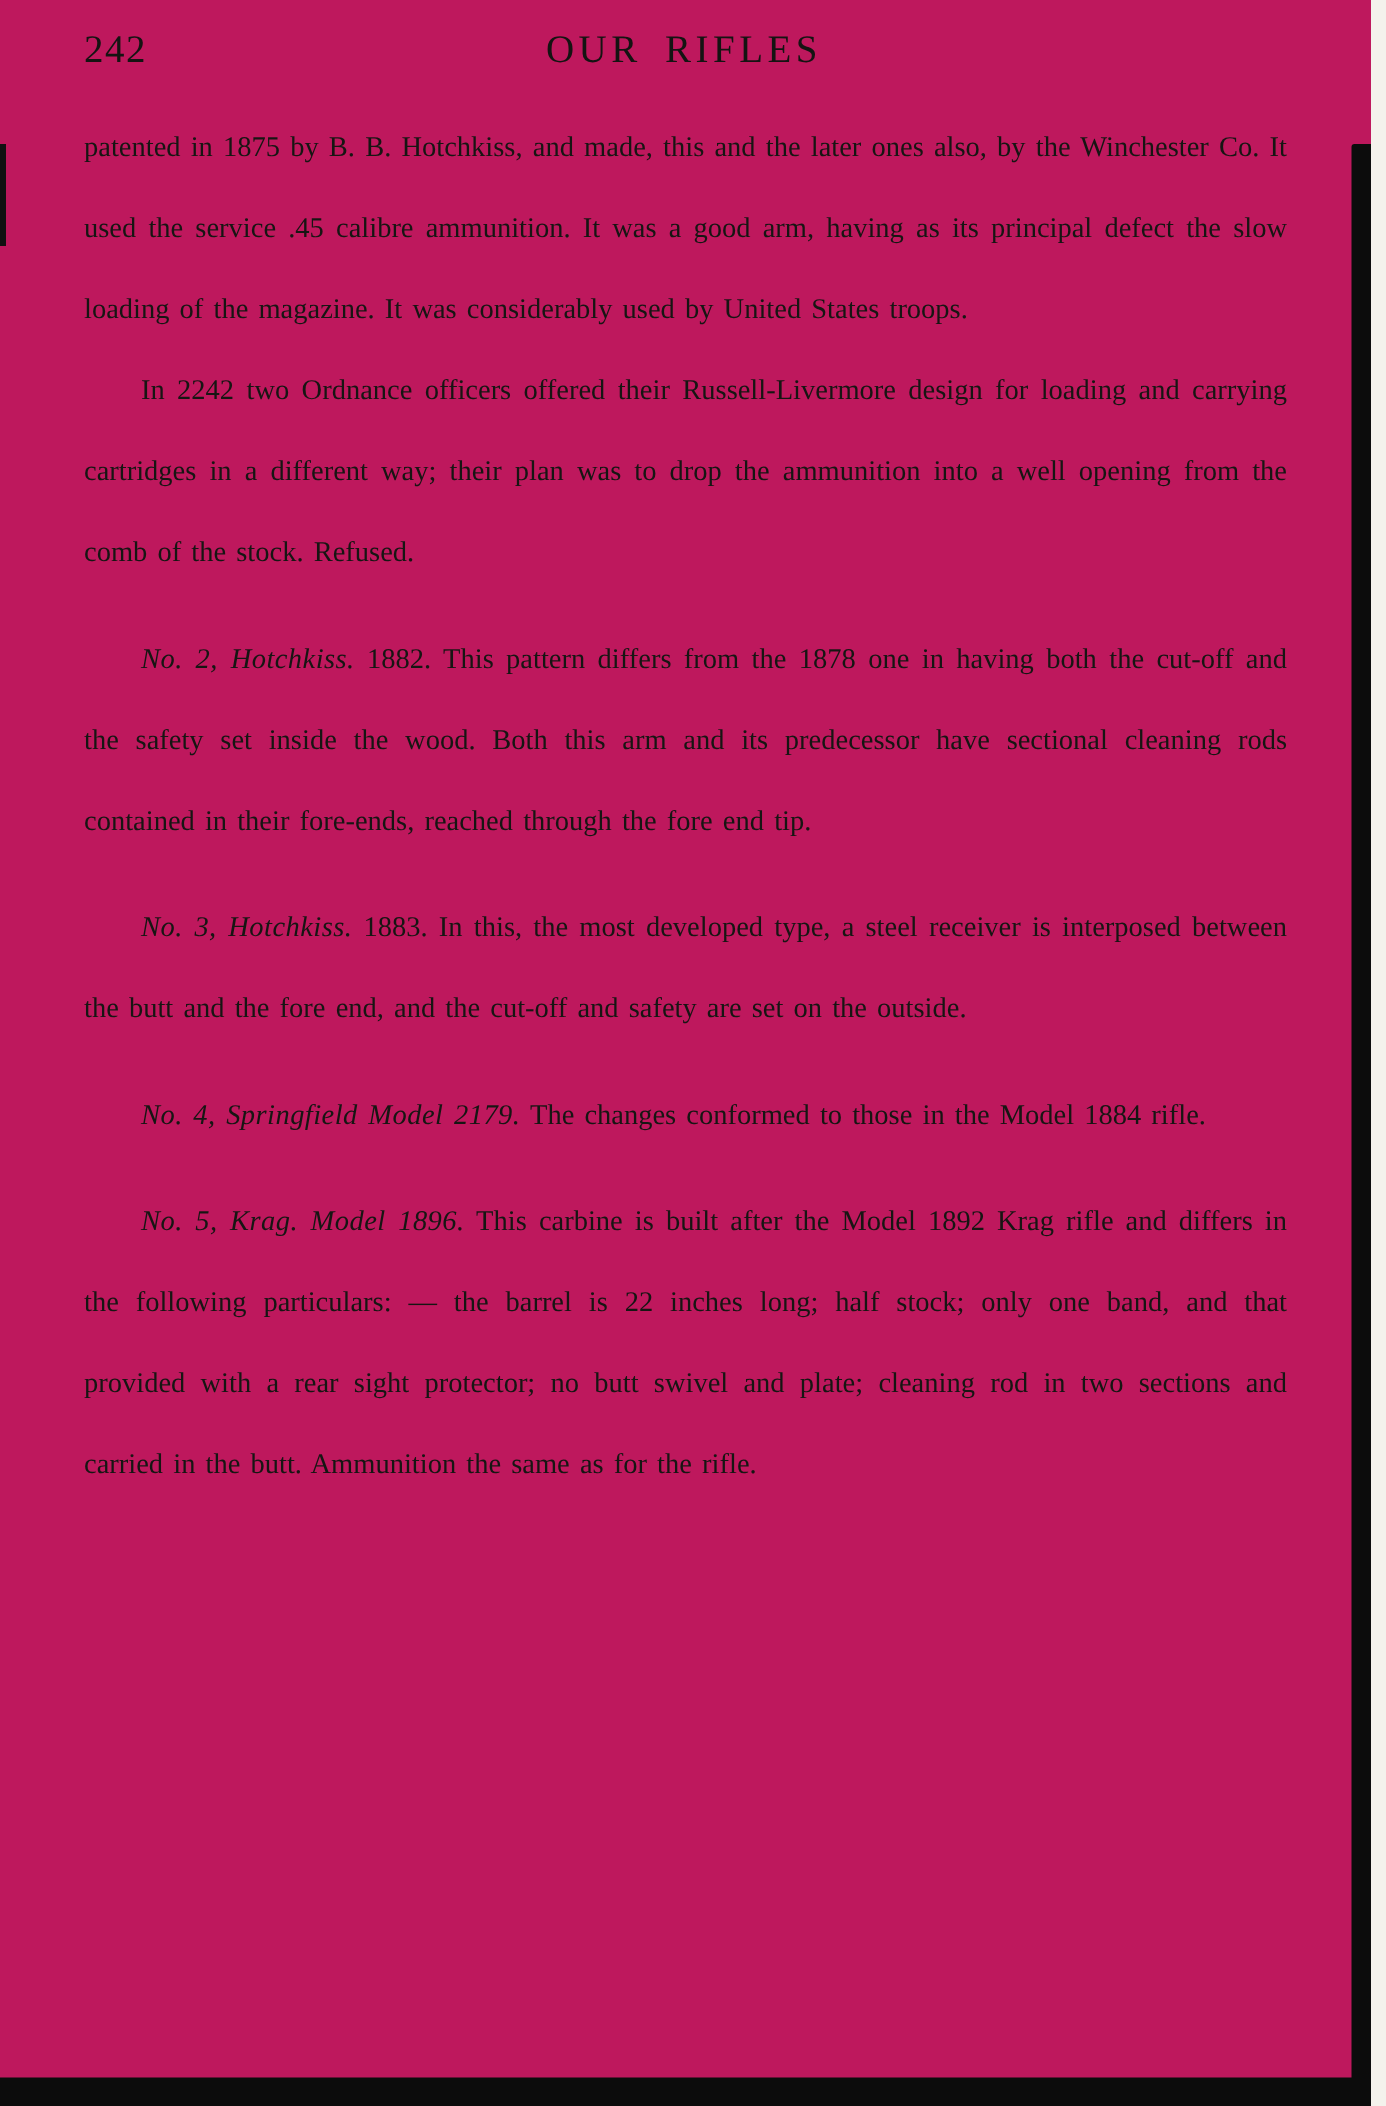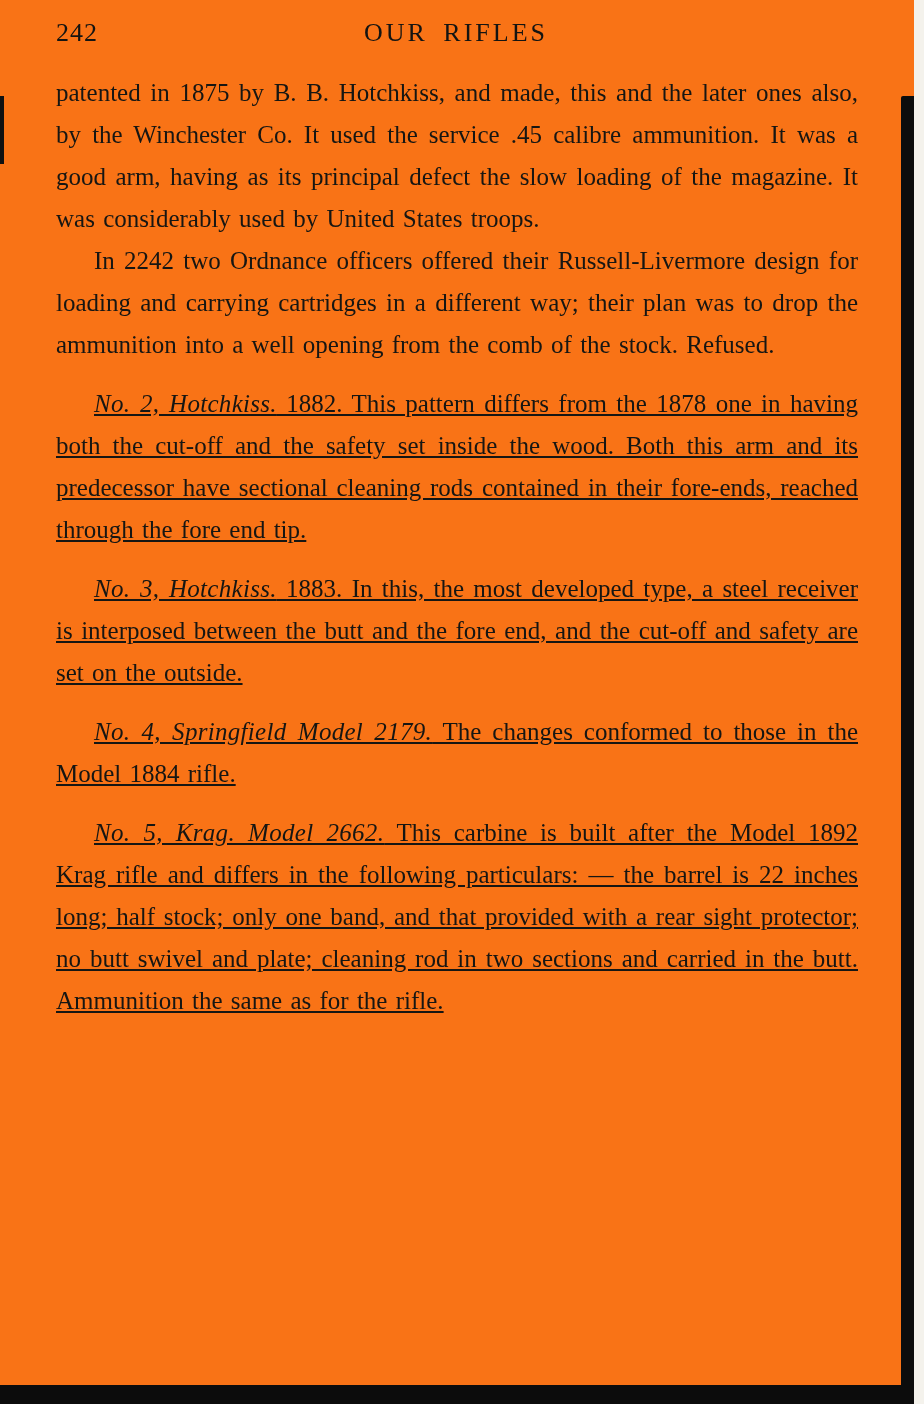--- a/index.html
+++ b/index.html
@@ -12,21 +12,21 @@
 
   body {
     background: #e9e7e2;
     font-family: "Liberation Serif", "DejaVu Serif", serif;
   }
 
   .page {
     position: relative;
     width: 924px;
     height: 1404px;
-    background: #f97316;
+    background: #be185d;
     color: #141412;
   }
 
   
   .running-head {
     position: absolute;
     top: 18px;
     left: 56px;
     right: 68px;
     height: 34px;
@@ -50,28 +50,28 @@
   }
 
   
   .text-block {
     position: absolute;
     top: 72px;
     left: 56px;
     width: 802px;
   }
   .text-block p {
-    font-size: 25px;
-    line-height: 42px;
+    font-size: 19px;
+    line-height: 54px;
     text-align: justify;
     word-spacing: 2px;
     color: #161613;
   }
   .text-block p.indent { text-indent: 38px; }
-  .text-block p.section-gap { margin-top: 17px; text-decoration: underline; }
+  .text-block p.section-gap { margin-top: 17px; }
   .text-block em {
     font-style: italic;
     letter-spacing: 0.3px;
   }
 
   
   .scan-edge-right {
     position: absolute;
     left: 901px;
     top: 96px;
@@ -131,21 +131,21 @@
 
     <p class="indent section-gap">
       <em>No. 3, Hotchkiss.</em><span>  1883.   In this, the most developed type, a steel receiver is interposed between the butt and the fore end, and the cut-off and safety are set on the outside.</span>
     </p>
 
     <p class="indent section-gap">
       <em>No. 4, Springfield Model 2179.</em><span>  The changes conformed to those in the Model 1884 rifle.</span>
     </p>
 
     <p class="indent section-gap">
-      <em>No. 5, Krag. Model 2662.</em><span>  This carbine is built after the Model 1892 Krag rifle and differs in the following particulars: — the barrel is 22 inches long;  half stock;  only one band, and that provided with a rear sight protector;  no butt swivel and plate;  cleaning rod in two sections and carried in the butt.  Ammunition the same as for the rifle.</span>
+      <em>No. 5, Krag. Model 1896.</em><span>  This carbine is built after the Model 1892 Krag rifle and differs in the following particulars: — the barrel is 22 inches long;  half stock;  only one band, and that provided with a rear sight protector;  no butt swivel and plate;  cleaning rod in two sections and carried in the butt.  Ammunition the same as for the rifle.</span>
     </p>
 
   </div>
 
   <div class="scan-strip-far-right"></div>
   <div class="scan-edge-right"></div>
   <div class="scan-edge-bottom"></div>
   <div class="scan-mark-left"></div>
 
 </div>

